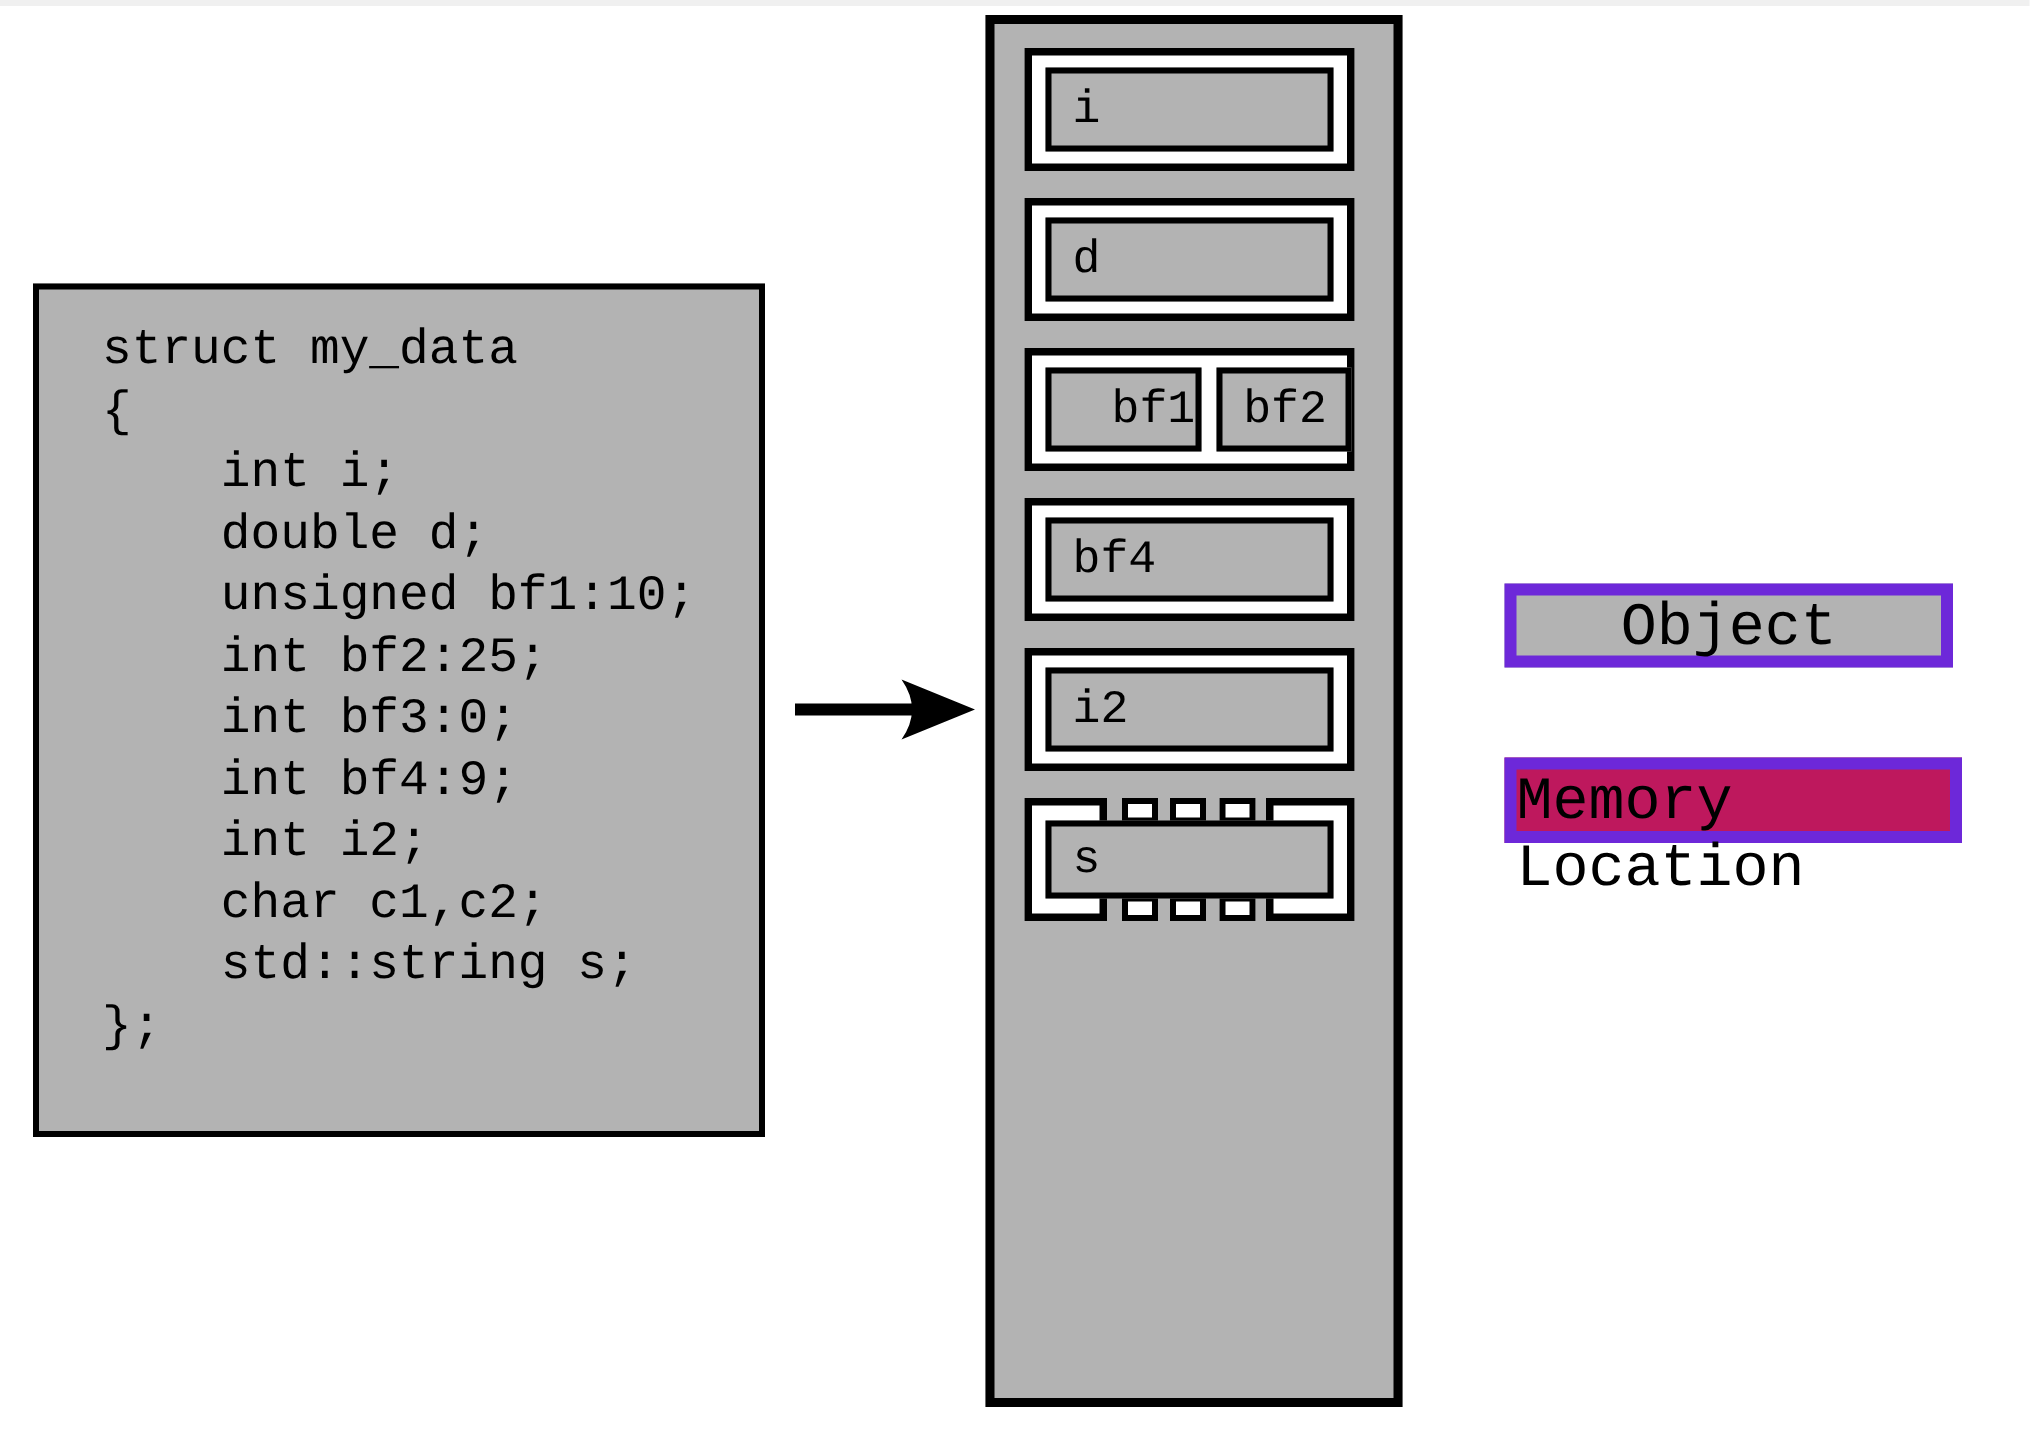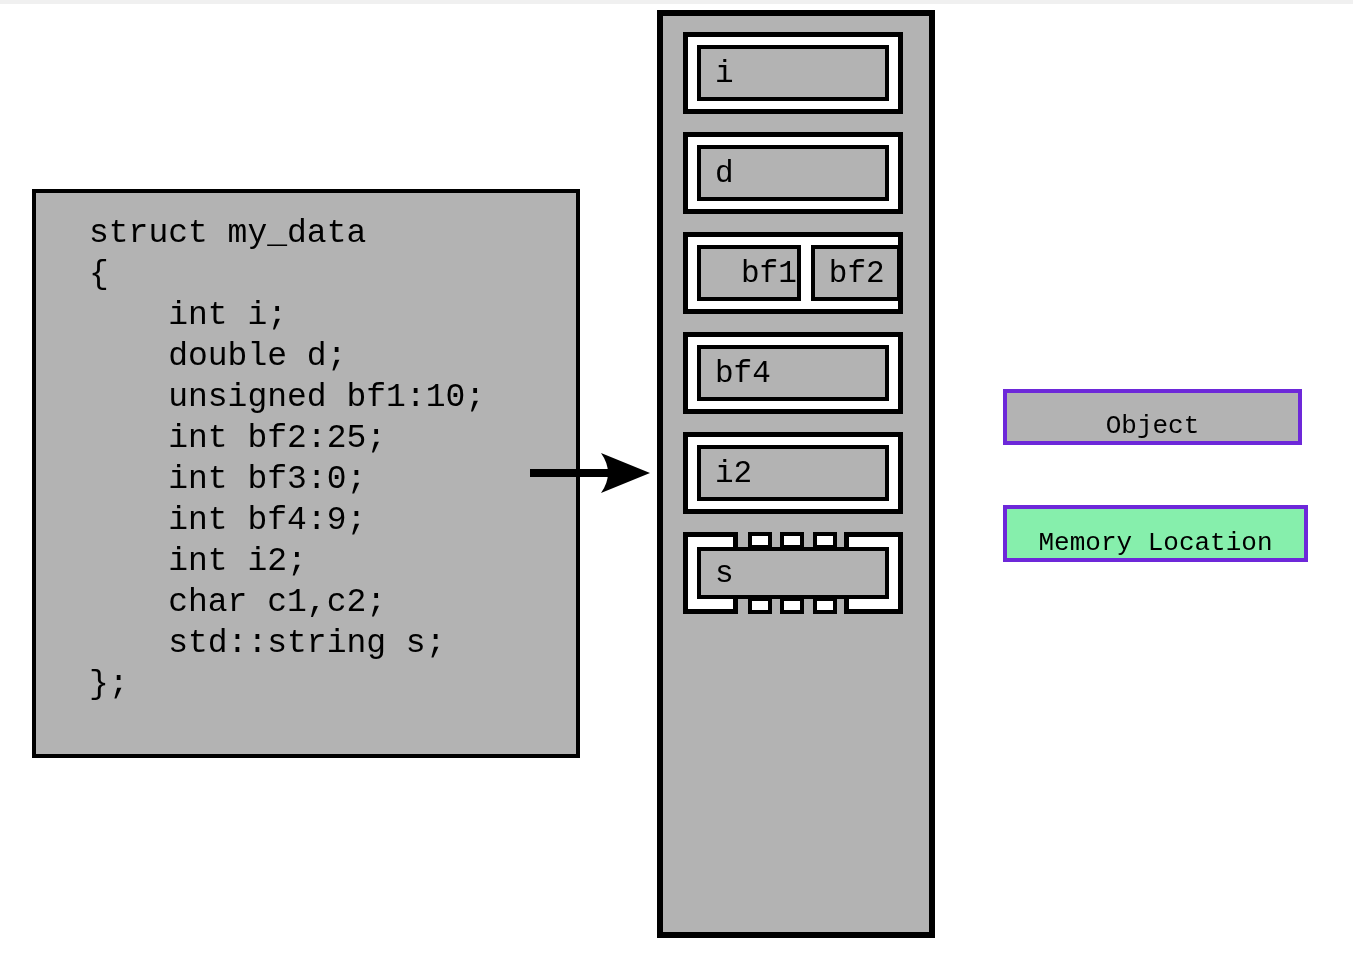--- a/index.html
+++ b/index.html
@@ -5,22 +5,22 @@
   html,body{margin:0;padding:0;}
   body{
     width:1353px;height:955px;position:relative;background:#ffffff;
     font-family:"Liberation Mono","DejaVu Sans Mono",monospace;color:#000;
     overflow:hidden;
   }
   .top-strip{position:absolute;left:0;top:0;width:100%;height:4px;background:#f0f0f0;}
 
   
   .code-box{
-    position:absolute;left:32px;top:189px;width:548px;height:569px;
-    background:#b3b3b3;border:4px solid #000;box-sizing:border-box;padding-left:11px;
+    position:absolute;left:22px;top:189px;width:488px;height:569px;
+    background:#b3b3b3;border:4px solid #000;box-sizing:border-box;
   }
   .code-box pre{
     margin:0;padding:20px 0 0 42px;
     font-family:"Liberation Mono","DejaVu Sans Mono",monospace;
     font-size:33px;line-height:41px;color:#000;
   }
 
   
   .arrow-svg{position:absolute;left:525px;top:445px;width:130px;height:56px;}
 
@@ -59,25 +59,25 @@
   .s-tab.b{bottom:0;}
   .tab-1{left:65px;} .tab-2{left:97px;} .tab-3{left:130px;}
   .s-obj{
     position:absolute;left:14px;right:14px;top:15px;height:52px;
     background:#b3b3b3;border:4px solid #000;box-sizing:border-box;
     display:flex;align-items:center;padding-left:14px;font-size:31px;
   }
 
   
   .legend-swatch{
-    position:absolute;border:4px solid #6d28d9;box-sizing:border-box;
-    display:flex;align-items:flex-end;justify-content:center;font-size:26px;
+    position:absolute;border:8px solid #6d28d9;box-sizing:border-box;
+    display:flex;align-items:flex-start;justify-content:center;font-size:40px;
   }
   .legend-object{left:1003px;top:389px;width:299px;height:56px;background:#b3b3b3;}
-  .legend-memory{left:1003px;top:505px;width:305px;height:57px;background:#86efac;}
+  .legend-memory{left:1003px;top:505px;width:305px;height:57px;background:#be185d;}
 </style>
 </head>
 <body>
 
 <div class="top-strip"></div>
 
 <div class="code-box">
   <pre>struct my_data
 {
     int i;

